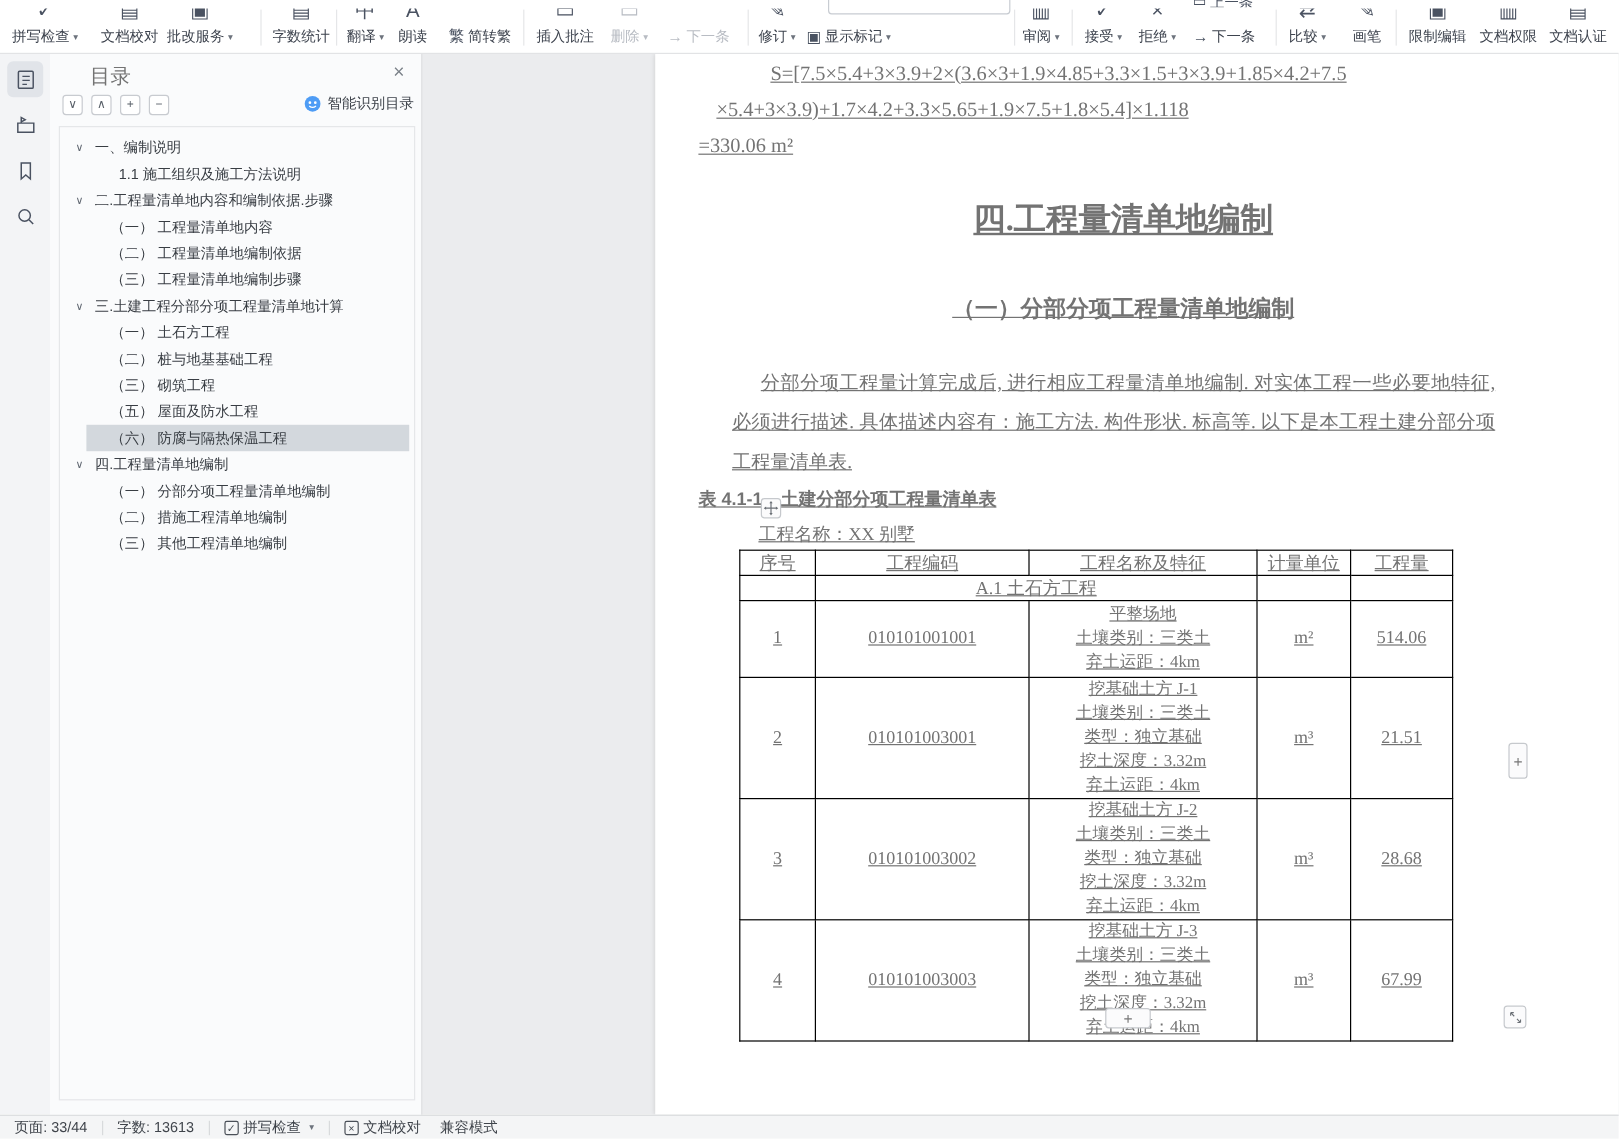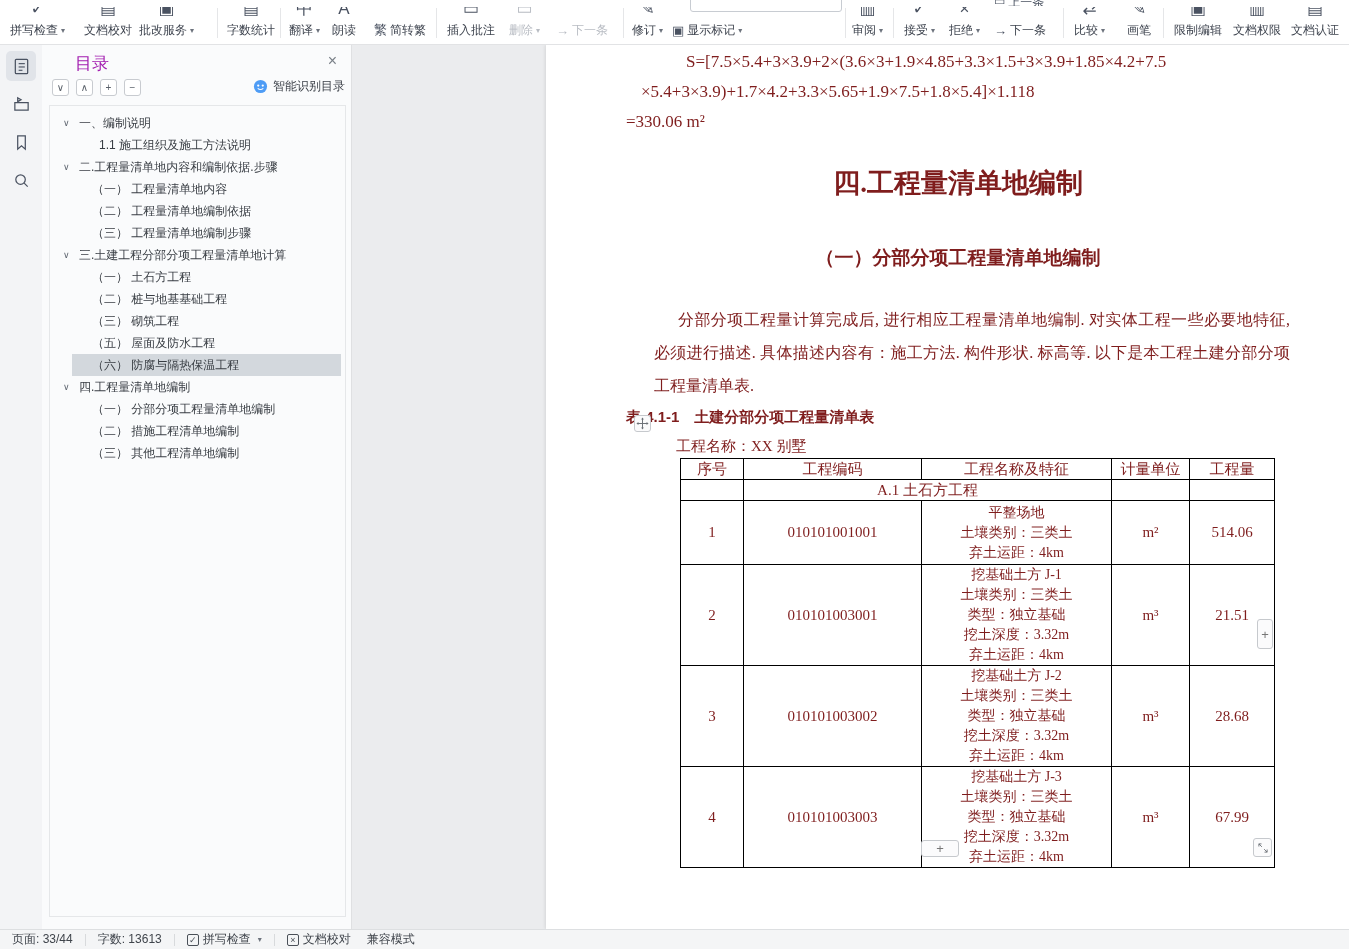--- a/index.html
+++ b/index.html
@@ -26,50 +26,50 @@
               font-size:12px; color:#4a5261; display:flex; align-items:flex-start; gap:3px; }
 
   
   #rail { position:absolute; left:0; top:45px; width:42px; height:884px; background:#f3f4f6; }
   .rail-btn { width:30px; height:30px; margin:6px auto 8px auto; display:flex; align-items:center;
               justify-content:center; border-radius:5px; }
   .rail-btn.sel { background:#e1e4e9; }
 
   
   #panel { position:absolute; left:42px; top:45px; width:309px; height:884px; background:#fafbfc; }
-  #panel-title { position:absolute; left:33px; top:7px; font-size:17px; color:#a21caf; }
+  #panel-title { position:absolute; left:33px; top:7px; font-size:17px; color:#737373; }
   #panel-close { position:absolute; right:14px; top:8px; font-size:16px; color:#7a8088; line-height:16px; }
   .mini-btn { position:absolute; top:34px; width:17px; height:17px; border:1px solid #c8cbd0; border-radius:3px;
               background:#fff; color:#596069; font-size:10px; line-height:15px; text-align:center; }
   #smart { position:absolute; right:6px; top:33px; display:flex; align-items:center; gap:5px; font-size:12px; color:#3d424a; }
   #toc-box { position:absolute; left:7px; top:60px; width:297px; height:812px; border:1px solid #e5e7e9; padding-top:6px; }
   .toc-row { height:22px; display:flex; align-items:center; font-size:12px; color:#383d43; }
   .toc-row .chev { width:10px; margin-left:13px; margin-right:6px; color:#5f6670; font-size:9px; }
   .toc-row.lv2a { padding-left:49px; }
   .toc-row.lv2b { padding-left:42px; }
   .toc-row.sel { background:#d3d8dd; margin-left:22px; margin-right:4px; padding-left:20px; }
 
   
   #doc { position:absolute; left:351px; top:45px; width:998px; height:884px; background:#ebecee;
          border-left:1px solid #dfe0e2; overflow:hidden; }
   #page { position:absolute; left:194px; top:0; width:804px; height:884px; background:#fff;
           box-shadow:0 0 4px rgba(0,0,0,.15); }
-  #page-content { padding:2px 60px 0 80px; font-family:"Liberation Serif", serif; color:#7f1d1d; }
+  #page-content { padding:2px 60px 0 36px; font-family:"Liberation Serif", serif; color:#737373;text-decoration:underline; }
   .formula { font-size:17px; line-height:30px; }
   .formula .f1 { padding-left:60px; }
   .formula .f2 { padding-left:15px; }
   .formula .f3 { padding-left:0; }
   #h1 { margin-top:28px; text-align:center; font-size:27px; font-weight:bold; line-height:36px; }
   #h2 { margin-top:44px; text-align:center; font-size:19px; font-weight:bold; line-height:26px; }
   #para { margin-top:32px; margin-left:28px; width:636px; font-size:16px; line-height:33px;
           text-align:justify; text-indent:24px; }
   #tbl-caption { margin-top:6px; text-align:left; font-size:15px; font-weight:bold; line-height:18px;
                  font-family:"Liberation Sans", sans-serif; }
   #proj-name { margin-top:10px; margin-left:50px; font-size:15px; line-height:20px; }
-  table.boq { margin-top:2px; margin-left:54px; border-collapse:collapse; table-layout:fixed; width:594px;
+  table.boq { margin-top:2px; margin-left:34px; border-collapse:collapse; table-layout:fixed; width:594px;
               font-size:15px; }
   table.boq td { border:1px solid #000; text-align:center; vertical-align:middle; padding:0 2px; }
   tr.hd td { height:21px; }
   tr.sec td { height:21px; }
   td.feat { text-align:left; padding:2px 6px; line-height:20px; white-space:pre-line; font-size:14px; }
   tr.r3l td { height:64px; }
   tr.r5l td { height:100px; }
 
   
   .widget { position:absolute; border:1px solid #c6c9cd; border-radius:3px; background:#fbfbfc; color:#777;

